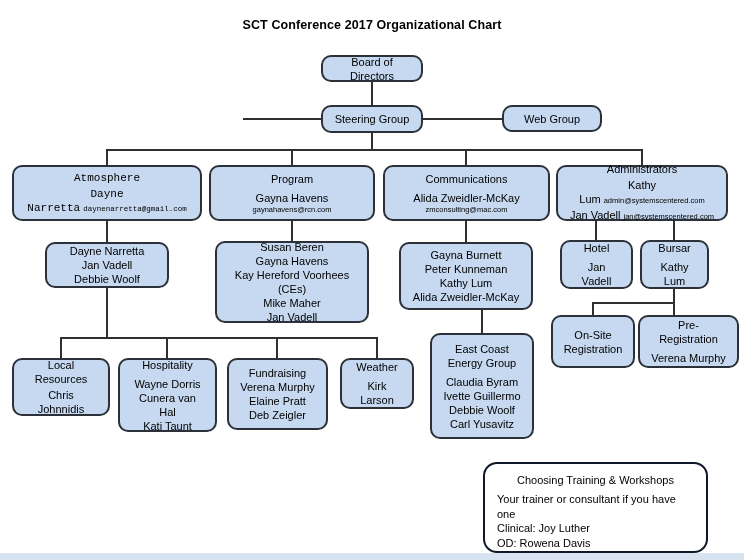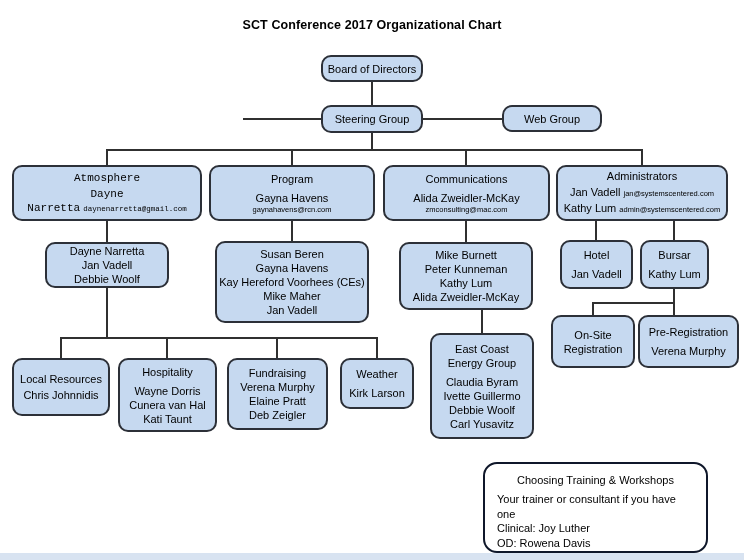--- a/index.html
+++ b/index.html
@@ -7,21 +7,21 @@
     position:relative;width:744px;height:560px;background:#ffffff;overflow:hidden;
     font-family:"Liberation Sans",sans-serif;color:#000;
   }
   .chart-title{
     position:absolute;top:18px;left:0;width:744px;text-align:center;
     font-size:12.5px;font-weight:bold;letter-spacing:.1px;
   }
   .box{
     position:absolute;background:#c6d9f0;border:2px solid #2c3038;border-radius:10px;
     display:flex;flex-direction:column;align-items:center;justify-content:center;
-    text-align:center;font-size:11px;line-height:14px;box-sizing:border-box;padding:1px 0;
+    text-align:center;font-size:11px;line-height:14px;box-sizing:border-box;padding:1px 10px;
   }
   .note{
     background:#ffffff;border:2px solid #0f172a;border-radius:14px;
     align-items:flex-start;justify-content:flex-start;padding:9px 12px;text-align:left;
   }
   .note .note-title{width:100%;text-align:center;margin-bottom:5px;}
   .note .note-line{line-height:14.5px;}
   .gapb{margin-bottom:5px;}
   .gap2{margin-bottom:2px;}
   .nm{font-size:11px;}
@@ -139,43 +139,43 @@
 
   <div class="box b-communications">
     <div class="gapb">Communications</div>
     <div>Alida Zweidler-McKay</div>
     <div class="em-line">zmconsulting@mac.com</div>
   </div>
 
   <div class="box b-administrators">
     <div class="gap2">Administrators</div>
     <div>
-      <span class="nm">Jan Vadell</span><span class="em">jan@systemscentered.com</span>
+      <span class="nm">Kathy Lum</span><span class="em">admin@systemscentered.com</span>
     </div>
     <div>
-      <span class="nm">Kathy Lum</span><span class="em">admin@systemscentered.com</span>
+      <span class="nm">Jan Vadell</span><span class="em">jan@systemscentered.com</span>
     </div>
   </div>
 
   <div class="box b-dayne3">
     <div>Dayne Narretta</div>
     <div>Jan Vadell</div>
     <div>Debbie Woolf</div>
   </div>
 
   <div class="box b-susan">
     <div>Susan Beren</div>
     <div>Gayna Havens</div>
     <div>Kay Hereford Voorhees (CEs)</div>
     <div>Mike Maher</div>
     <div>Jan Vadell</div>
   </div>
 
   <div class="box b-dayna">
-    <div>Mike Burnett</div>
+    <div>Gayna Burnett</div>
     <div>Peter Kunneman</div>
     <div>Kathy Lum</div>
     <div>Alida Zweidler-McKay</div>
   </div>
 
   <div class="box b-hotel">
     <div class="gapb">Hotel</div>
     <div>Jan Vadell</div>
   </div>
 

